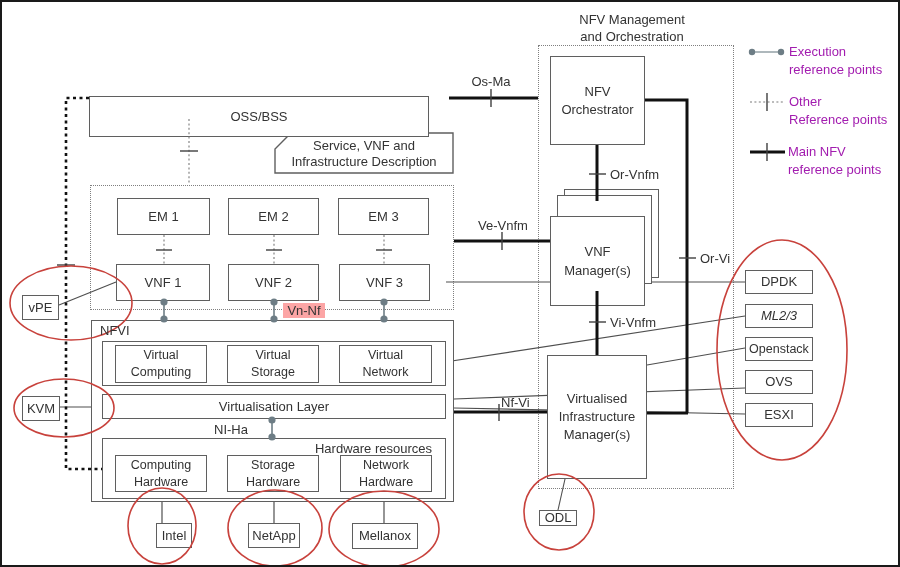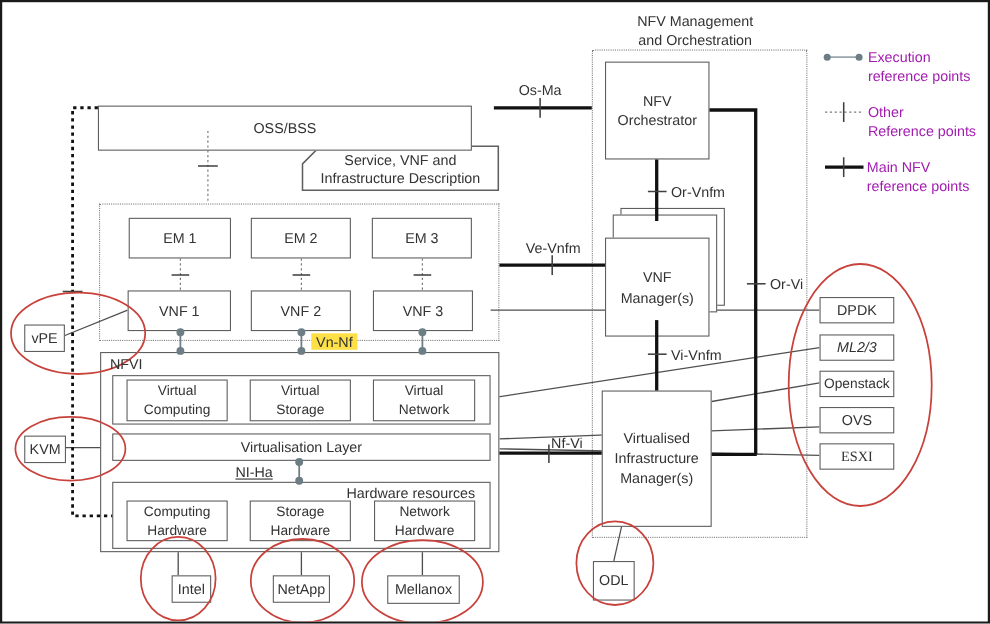--- a/index.html
+++ b/index.html
@@ -13,21 +13,21 @@
   .box{
     position:absolute;background:#fff;border:1.4px solid #5f5f5f;box-sizing:border-box;
     display:flex;align-items:center;justify-content:center;text-align:center;
     font-size:13px;line-height:16px;color:#333;z-index:2;
   }
   .box .two{line-height:17px;font-size:12.5px;}
   .dotted-box{position:absolute;border:1px dotted #7f7f7f;box-sizing:border-box;z-index:0;}
   #lines-top{z-index:3;}
   .lbl{position:absolute;font-size:13px;line-height:15px;color:#333;white-space:nowrap;z-index:4;}
   .lbl.center{text-align:center;}
-  .bg{background:#fde047;padding:0 2px;}
+  .bg{background:#fca5a5;padding:0 2px;}
   .legend-text{position:absolute;font-size:13px;line-height:18px;color:#a21caf;z-index:4;}
 </style>
 </head>
 <body>
 
 <div id="stage">
 
   <div class="dotted-box" style="left:88px;top:183px;width:364px;height:125px;"></div>
   <div class="dotted-box" style="left:536px;top:43px;width:196px;height:444px;"></div>
 
@@ -156,36 +156,36 @@
     </div>
   <div class="box" style="left:142px;top:521px;width:36px;height:25px;margin-left:12px;">
     <span>Intel</span>
     </div>
   <div class="box" style="left:246px;top:521px;width:52px;height:25px;">
     <span>NetApp</span>
     </div>
   <div class="box" style="left:350px;top:521px;width:66px;height:26px;">
     <span>Mellanox</span>
     </div>
-  <div class="box" style="left:537px;top:508px;width:38px;height:36px;">
+  <div class="box" style="left:537px;top:508px;width:38px;height:16px;">
     <span>ODL</span>
     </div>
   <div class="box" style="left:743px;top:268px;width:68px;height:24px;">
     <span>DPDK</span>
     </div>
   <div class="box" style="left:743px;top:302px;width:68px;height:24px;font-style:italic;">
     <span>ML2/3</span>
     </div>
   <div class="box" style="left:743px;top:335px;width:68px;height:24px;">
     <span style="font-size:12.5px;">Openstack</span>
     </div>
   <div class="box" style="left:743px;top:368px;width:68px;height:24px;align-items:center;">
     <span>OVS</span>
     </div>
-  <div class="box" style="left:743px;top:401px;width:68px;height:24px;font-family:Liberation Serif, serif;">
+  <div class="box" style="left:743px;top:401px;width:68px;height:24px;">
     <span>ESXI</span>
     </div>
 
   <svg class="layer" id="lines-top">
 
     <path d="M87,96 L64,96 L64,467 L100,467" fill="none" stroke="#111" stroke-width="2.6" stroke-dasharray="3,3.5"></path>
     <line x1="55" y1="263" x2="73" y2="263" stroke="#3f3f3f" stroke-width="1.4"></line>
 
     <g stroke="#7a7a7a" stroke-width="1.1" stroke-dasharray="2,2.4" fill="none">
       <line x1="187" y1="117" x2="187" y2="183"></line>
@@ -256,21 +256,21 @@
     </g>
   </svg>
 
   <div class="lbl center" style="left:454px;top:72px;width:70px;">Os-Ma</div>
   <div class="lbl" style="left:608px;top:165px;">Or-Vnfm</div>
   <div class="lbl center" style="left:466px;top:216px;width:70px;">Ve-Vnfm</div>
   <div class="lbl" style="left:698px;top:249px;">Or-Vi</div>
   <div class="lbl" style="left:608px;top:313px;">Vi-Vnfm</div>
   <div class="lbl" style="left:499px;top:393px;">Nf-Vi</div>
   <div class="lbl center bg" style="left:281px;top:301px;width:38px;">Vn-Nf</div>
-  <div class="lbl" style="left:212px;top:420px;text-decoration:underline;">NI-Ha</div>
+  <div class="lbl" style="left:212px;top:420px;">NI-Ha</div>
 
   <div class="legend-text" style="left:787px;top:41px;">
     <div>Execution</div>
     <div>reference points</div>
   </div>
   <div class="legend-text" style="left:787px;top:91px;">
     <div>Other</div>
     <div>Reference points</div>
   </div>
   <div class="legend-text" style="left:786px;top:141px;">

